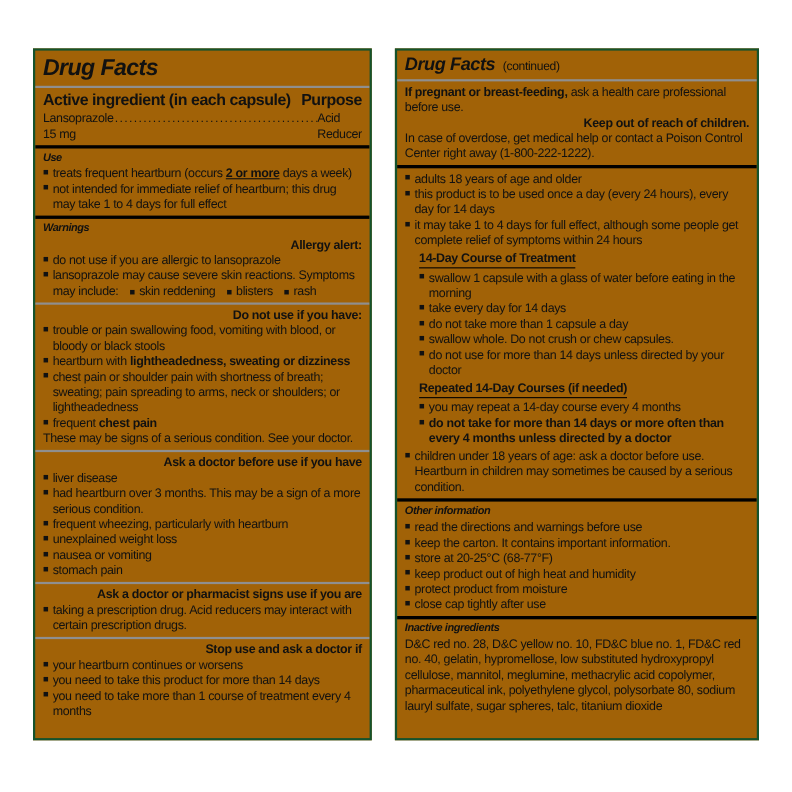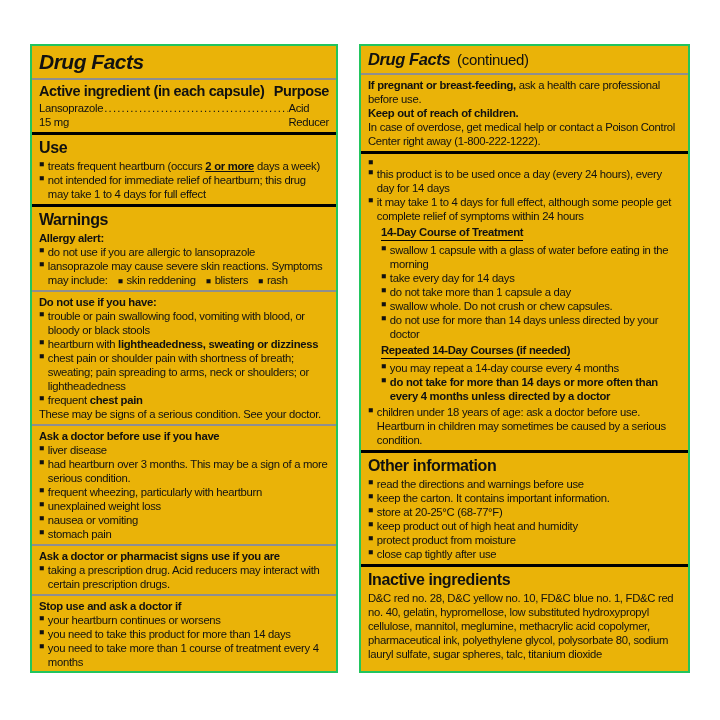--- a/index.html
+++ b/index.html
@@ -1,27 +1,27 @@
 <!DOCTYPE html>
 <html><head>
 <meta charset="utf-8">
 <style>
   * { margin:0; padding:0; box-sizing:border-box; }
   html,body { width:720px; height:720px; background:#ffffff; }
   body { position:relative; font-family:"Liberation Sans", sans-serif; color:#111;
          font-size:11.3px; line-height:1.24; letter-spacing:-0.3px; }
-  .panel { position:absolute; top:44px; border:2px solid #22c55e; background:#eab308; overflow:hidden; }
+  .panel { position:absolute; top:44px; border:2px solid #14532d; background:#a16207; overflow:hidden; }
   .panel-left  { left:30px;  width:308px; height:629px; }
   .panel-right { left:359px; width:331px; height:629px; }
   .sec { padding:3px 7px; }
   .h1 { font-weight:bold; font-style:italic; font-size:21px; letter-spacing:-0.5px; }
   .h1r { font-weight:bold; font-style:italic; font-size:16.5px; letter-spacing:-0.4px; display:inline; }
-  .h1r-suffix { font-weight:normal; font-style:normal; font-size:15px; display:inline; margin-left:4px; }
-  .h2 { font-weight:bold; font-size:16px; letter-spacing:-0.4px; margin-bottom:1px; }
-  .h3 { font-weight:bold; }
+  .h1r-suffix { font-weight:normal; font-style:normal; font-size:11px; display:inline; margin-left:4px; }
+  .h2 { font-weight:bold; font-style:italic; font-size:10px; letter-spacing:-0.4px; margin-bottom:1px; }
+  .h3 { font-weight:bold;text-align:right; }
   .dvg { height:2px; background:#8f8f8f; }
   .dvk { height:3px; background:#000; }
   .li { display:flex; align-items:flex-start; }
   .sq { flex:0 0 auto; font-size:8.5px; line-height:inherit; margin-right:4px; }
   .sq-inline { font-size:8.5px; margin:0 4px 0 10px; }
   .b { font-weight:bold; }
   .bu { font-weight:bold; text-decoration:underline; }
   .ai-head { display:flex; justify-content:space-between; font-weight:bold; 
              font-size:14.5px; letter-spacing:-0.4px; }
   .leader { display:flex; align-items:baseline; }
@@ -169,20 +169,21 @@
   <div class="sec">
     <div><span class="b">If pregnant or breast-feeding,</span><span> ask a health care professional before use.</span></div>
     <div class="h3">Keep out of reach of children.</div>
     <div>In case of overdose, get medical help or contact a Poison Control Center right away (1-800-222-1222).</div>
   </div>
   <div class="dvk"></div>
 
   <div class="sec">
     <div class="li">
       <span class="sq">■</span>
+      <span>adults 18 years of age and older</span>
     </div>
     <div class="li">
       <span class="sq">■</span>
       <span>this product is to be used once a day (every 24 hours), every day for 14 days</span>
     </div>
     <div class="li">
       <span class="sq">■</span>
       <span>it may take 1 to 4 days for full effect, although some people get complete relief of symptoms within 24 hours</span>
     </div>
     <div class="crs-head"><span>14-Day Course of Treatment</span></div>

